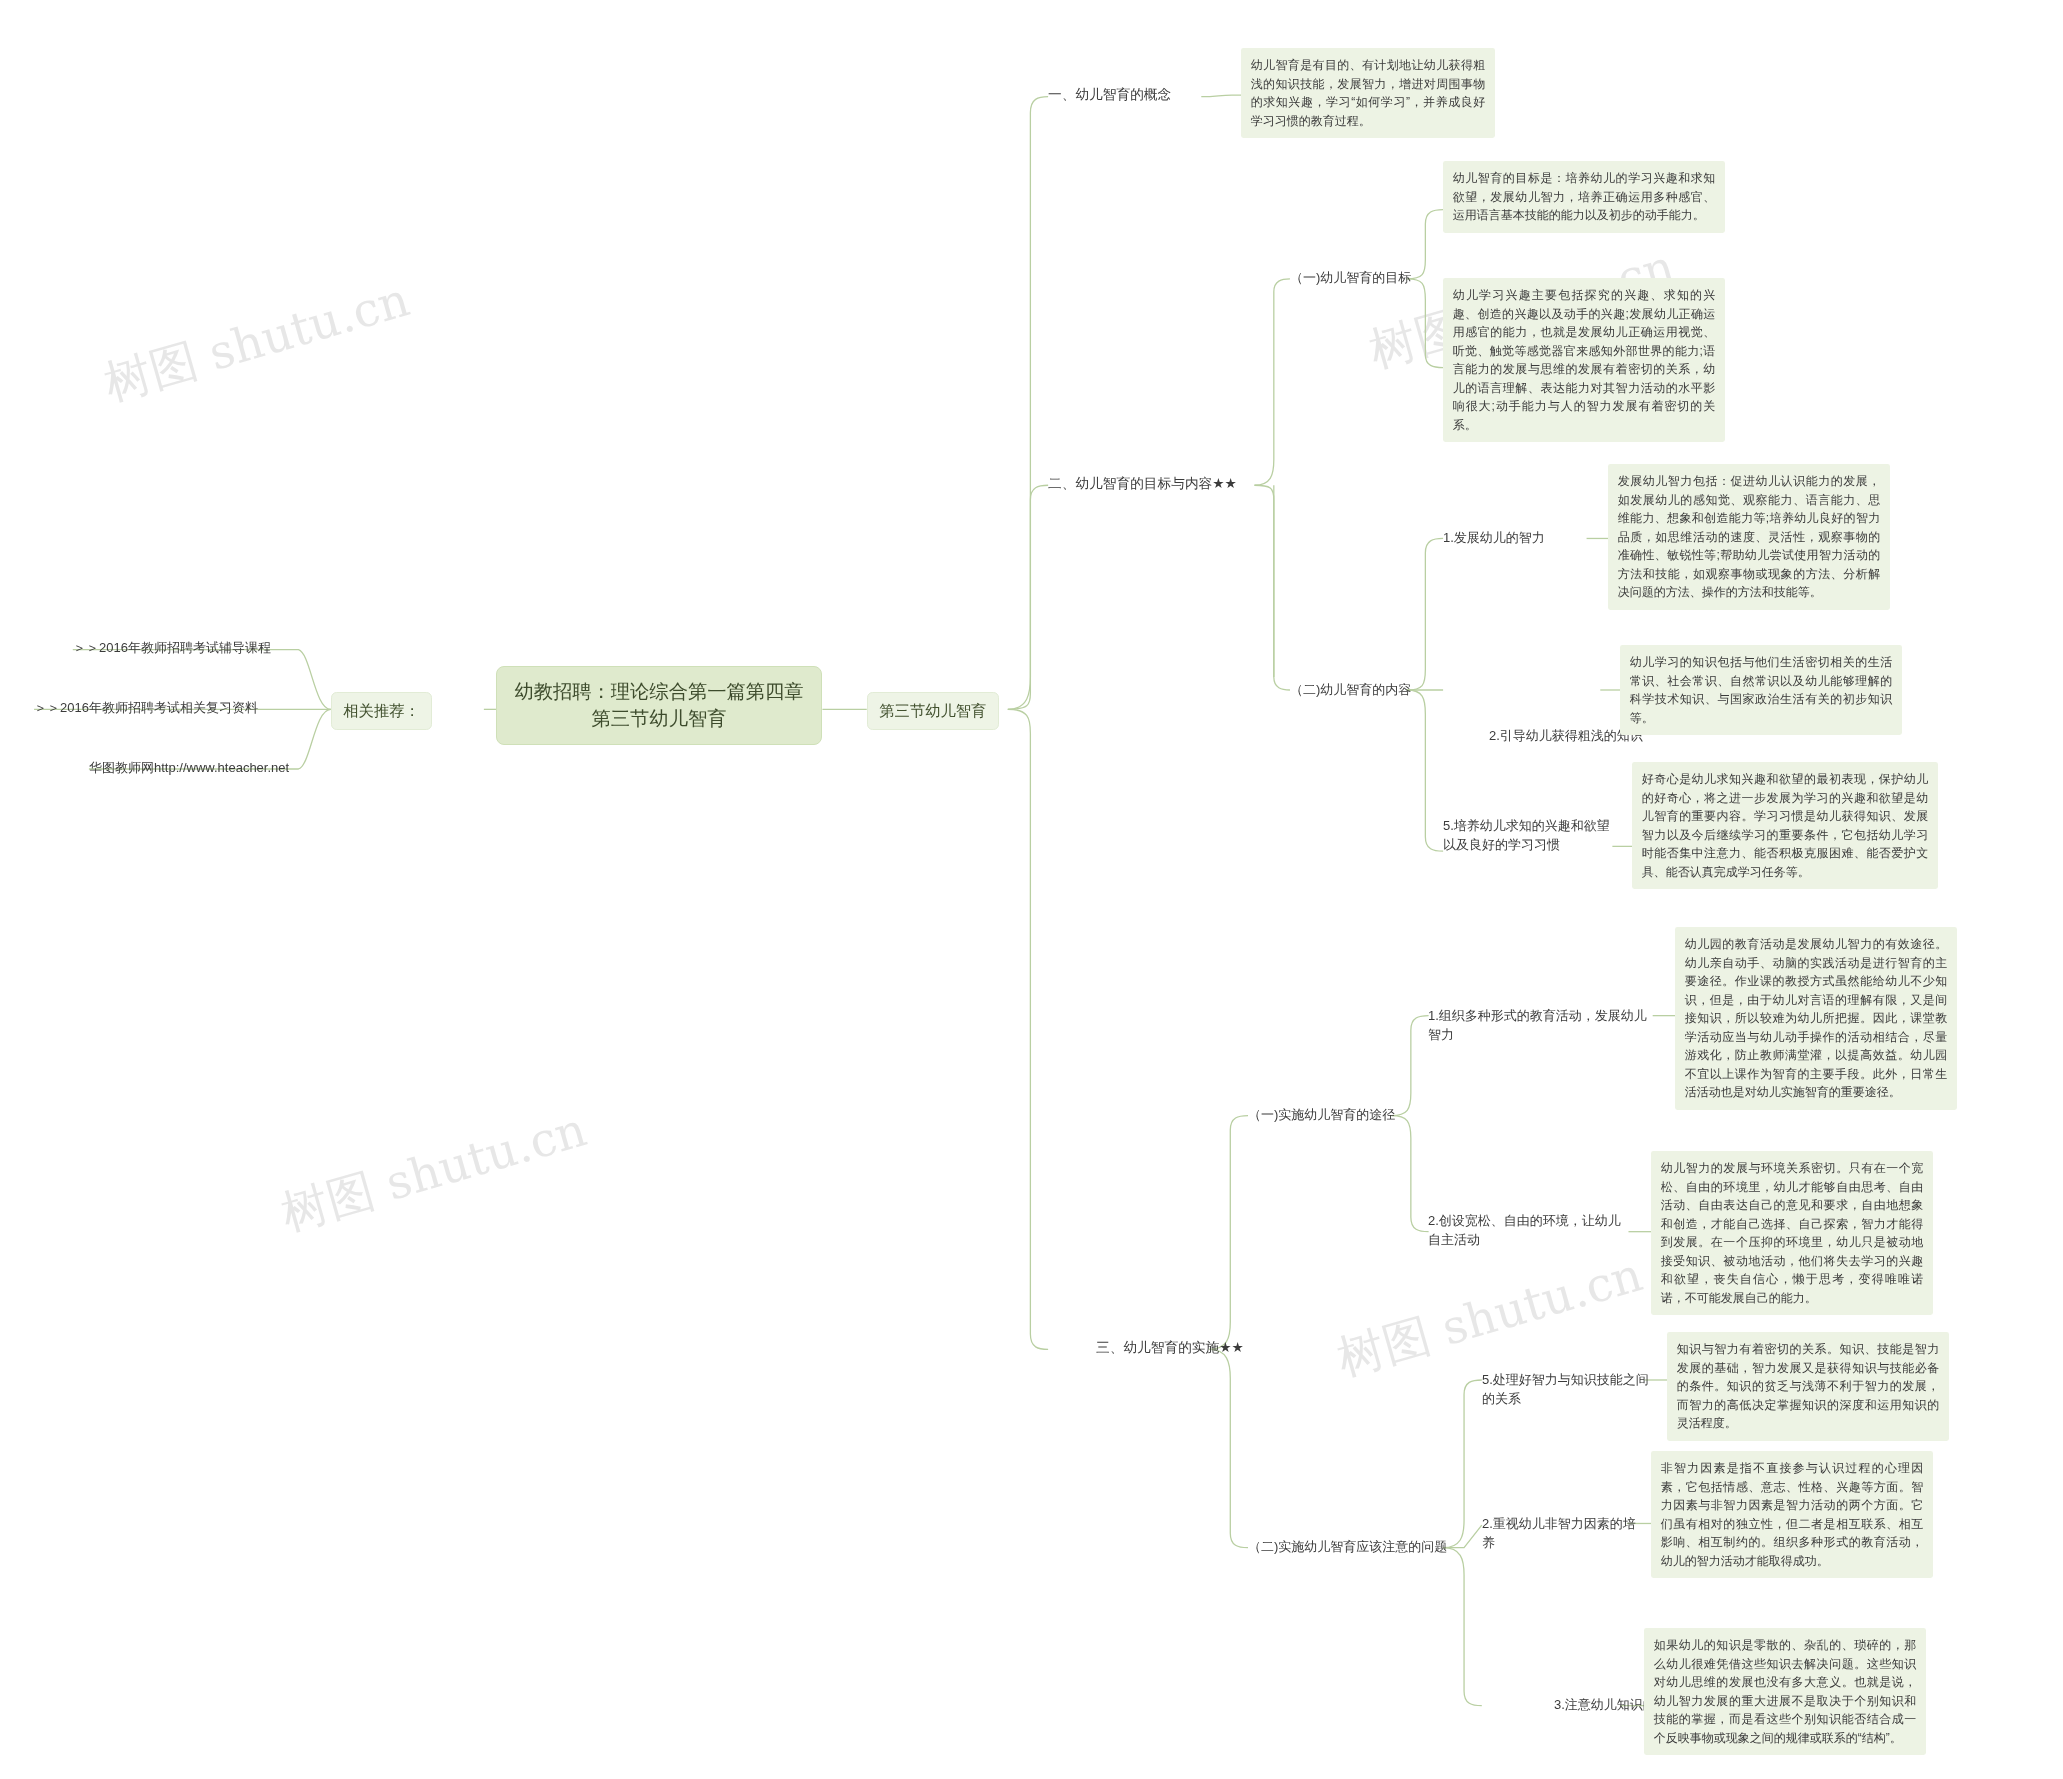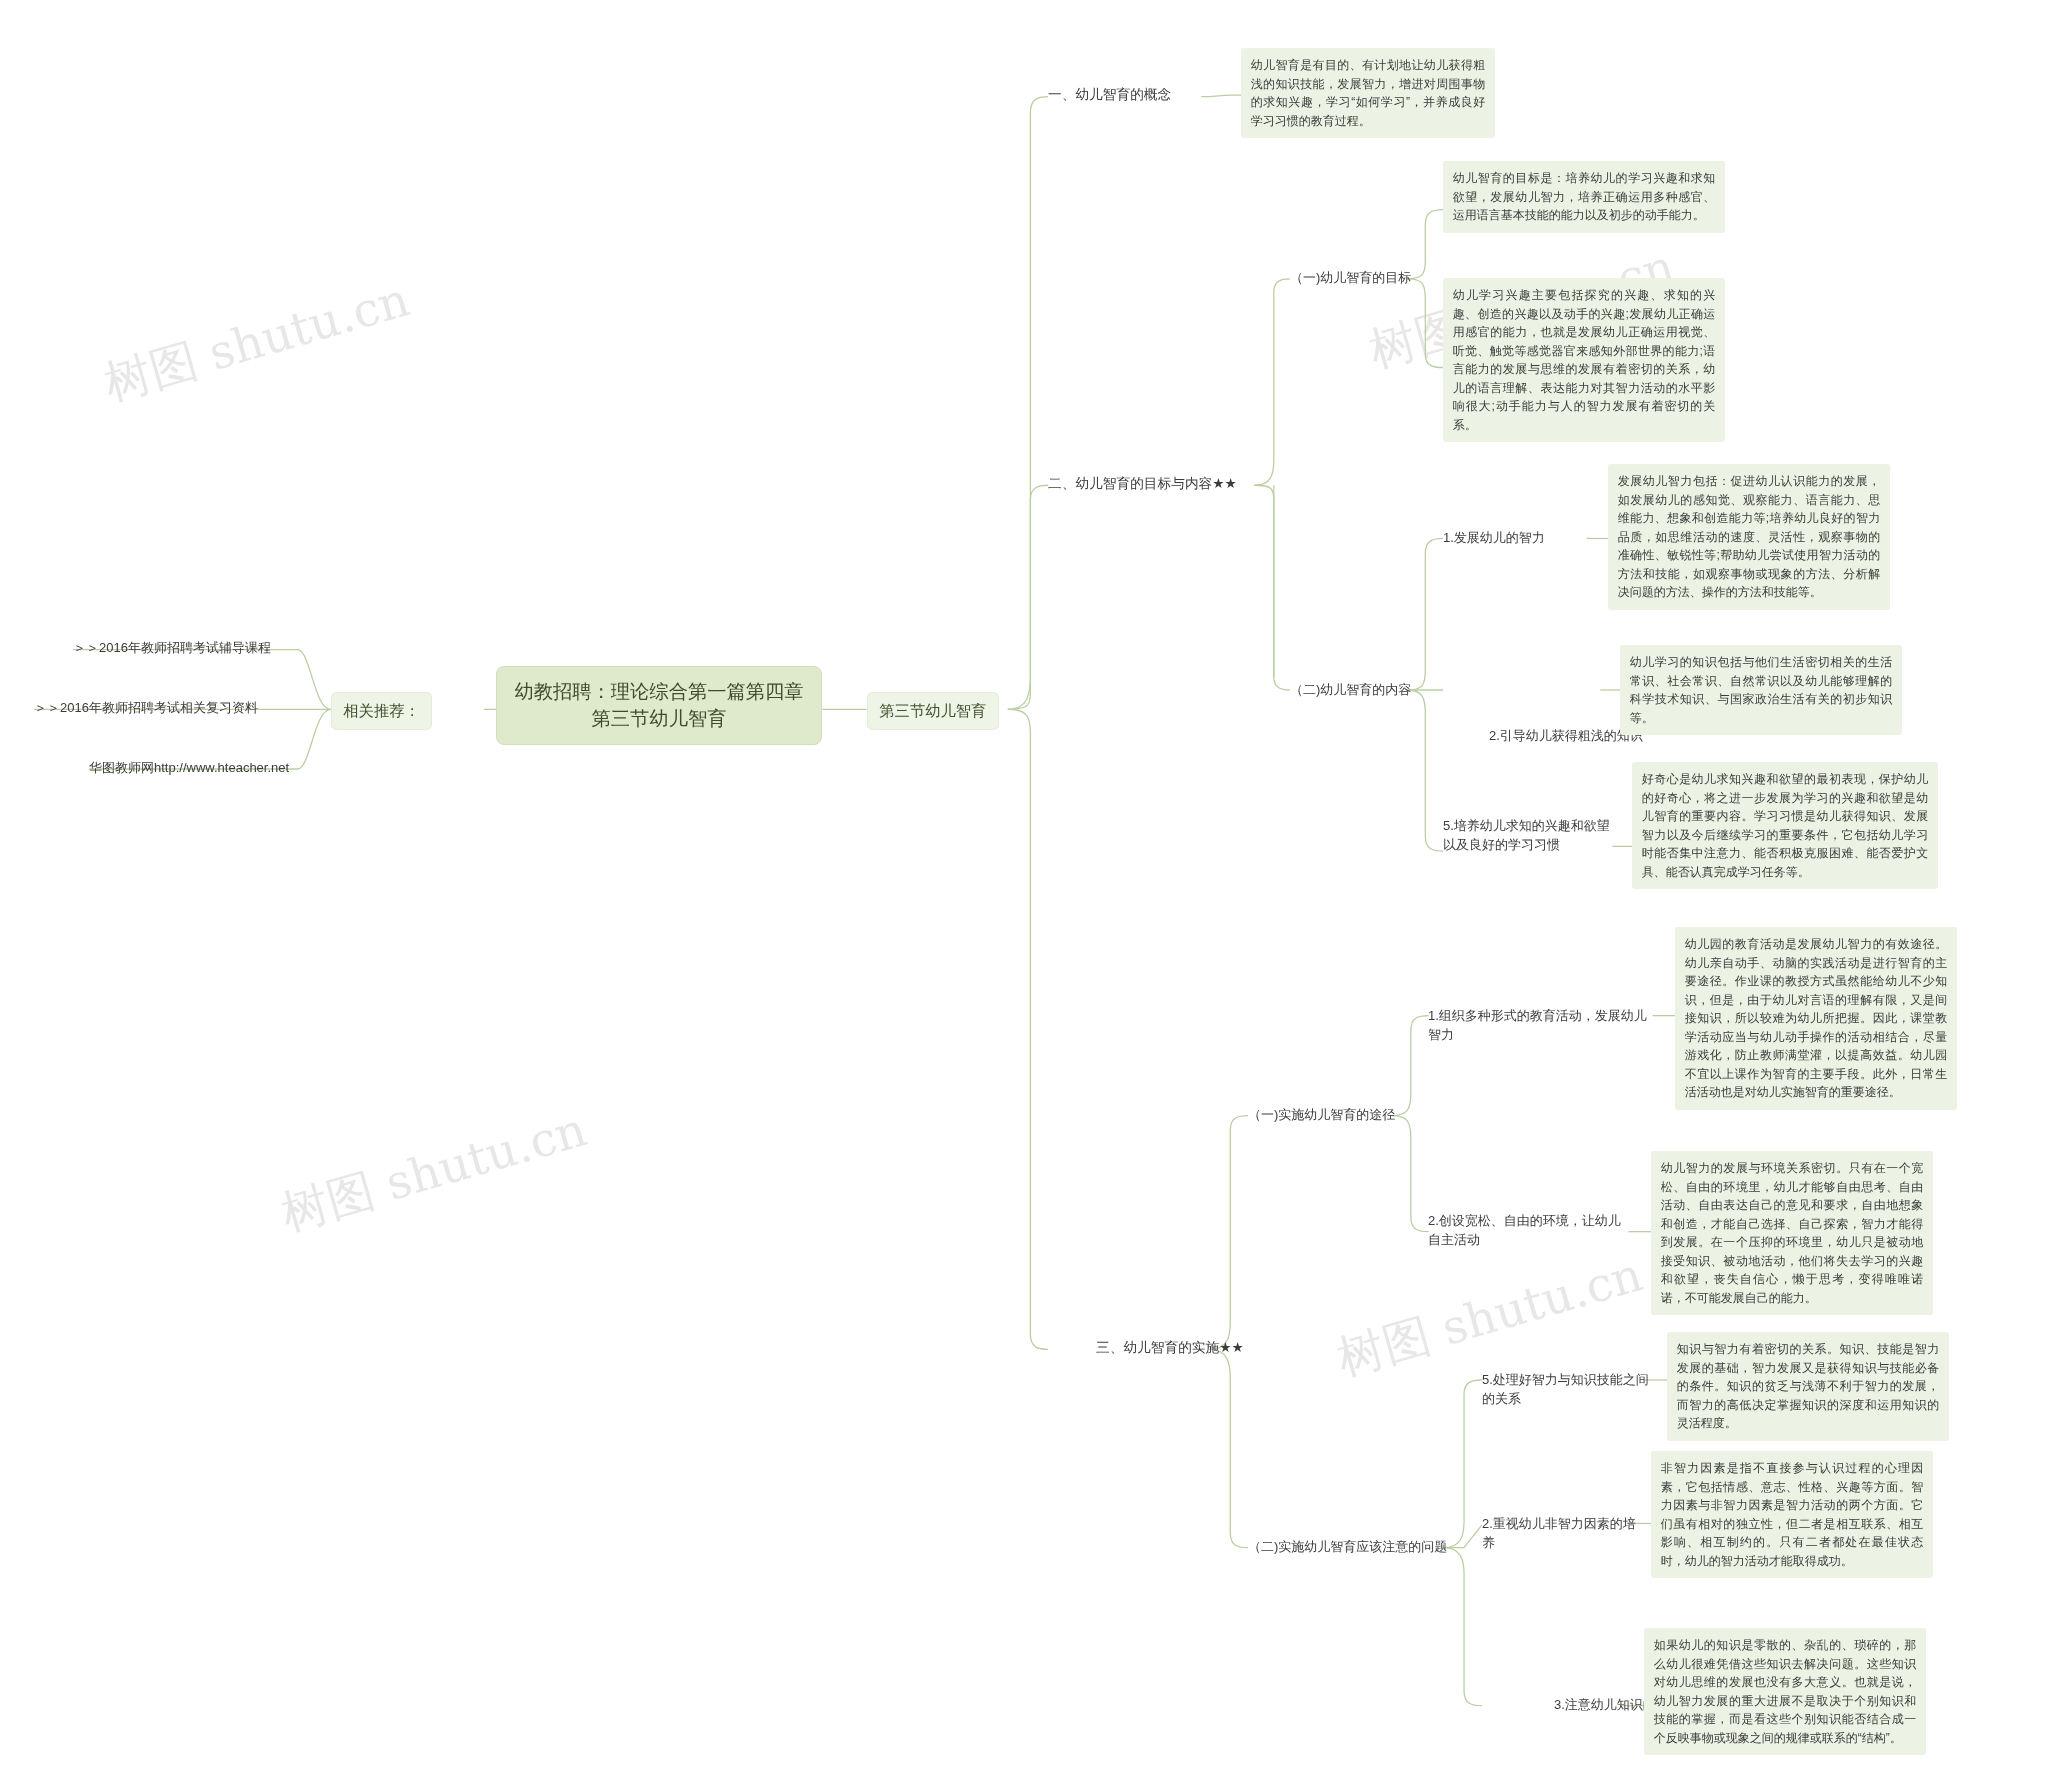--- a/index.html
+++ b/index.html
@@ -195,19 +195,19 @@
 
   <div class="node label small" style="left:1428px; top:1211px; width:202px;">2.创设宽松、自由的环境，让幼儿自主活动</div>
   <div class="node leaf green" style="left:1651px; top:1151px; width:282px;">幼儿智力的发展与环境关系密切。只有在一个宽松、自由的环境里，幼儿才能够自由思考、自由活动、自由表达自己的意见和要求，自由地想象和创造，才能自己选择、自己探索，智力才能得到发展。在一个压抑的环境里，幼儿只是被动地接受知识、被动地活动，他们将失去学习的兴趣和欲望，丧失自信心，懒于思考，变得唯唯诺诺，不可能发展自己的能力。</div>
 
   <div class="node label small" style="left:1248px; top:1537px;">（二)实施幼儿智育应该注意的问题</div>
 
   <div class="node label small" style="left:1482px; top:1370px; width:173px;">5.处理好智力与知识技能之间的关系</div>
   <div class="node leaf green" style="left:1667px; top:1332px; width:282px;">知识与智力有着密切的关系。知识、技能是智力发展的基础，智力发展又是获得知识与技能必备的条件。知识的贫乏与浅薄不利于智力的发展，而智力的高低决定掌握知识的深度和运用知识的灵活程度。</div>
 
   <div class="node label small" style="left:1482px; top:1514px; width:157px;">2.重视幼儿非智力因素的培养</div>
-  <div class="node leaf green" style="left:1651px; top:1451px; width:282px;">非智力因素是指不直接参与认识过程的心理因素，它包括情感、意志、性格、兴趣等方面。智力因素与非智力因素是智力活动的两个方面。它们虽有相对的独立性，但二者是相互联系、相互影响、相互制约的。只有二者都处在最佳状态时，幼儿的智力活动才能取得成功。</div>
+  <div class="node leaf green" style="left:1651px; top:1451px; width:282px;">非智力因素是指不直接参与认识过程的心理因素，它包括情感、意志、性格、兴趣等方面。智力因素与非智力因素是智力活动的两个方面。它们虽有相对的独立性，但二者是相互联系、相互影响、相互制约的。组织多种形式的教育活动，幼儿的智力活动才能取得成功。</div>
 
   <div class="node label small" style="left:1554px; top:1695px; width:145px;">3.注意幼儿知识的结构化</div>
   <div class="node leaf green" style="left:1644px; top:1628px; width:282px;">如果幼儿的知识是零散的、杂乱的、琐碎的，那么幼儿很难凭借这些知识去解决问题。这些知识对幼儿思维的发展也没有多大意义。也就是说，幼儿智力发展的重大进展不是取决于个别知识和技能的掌握，而是看这些个别知识能否结合成一个反映事物或现象之间的规律或联系的“结构”。</div>
 
 </div>
 
 
 </body></html>

